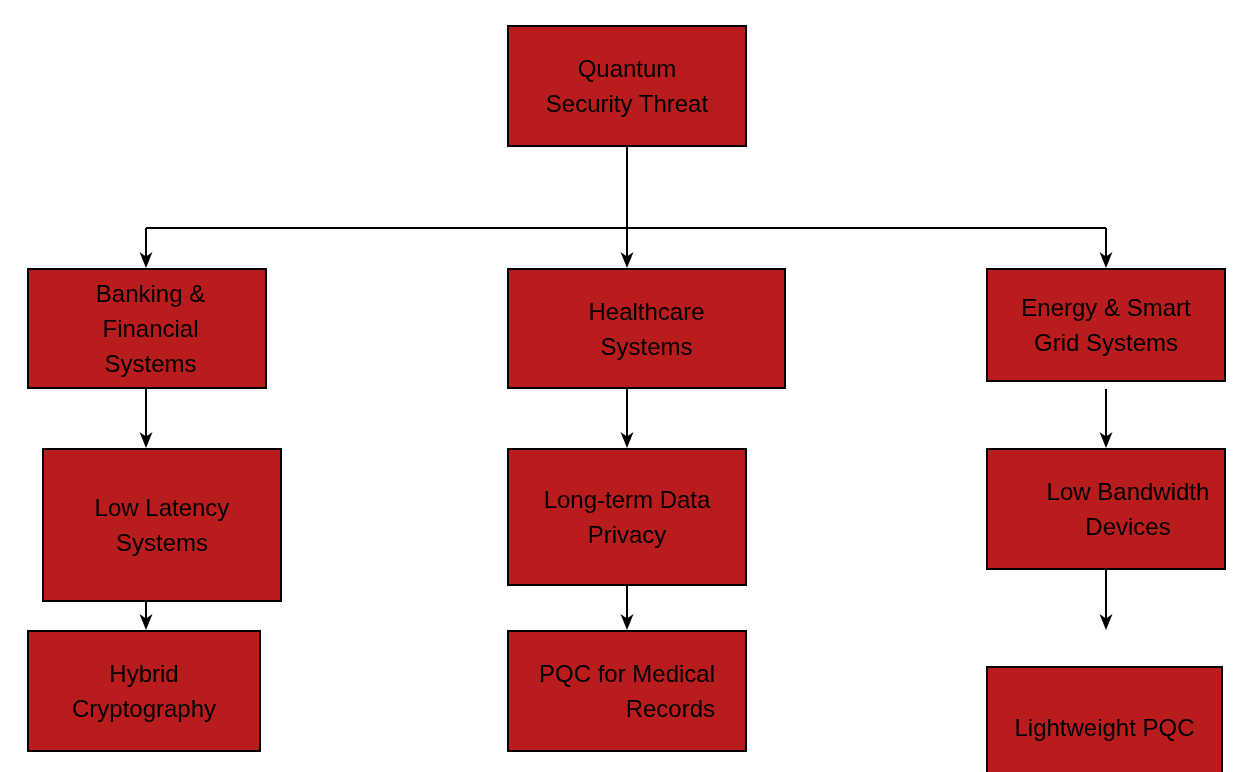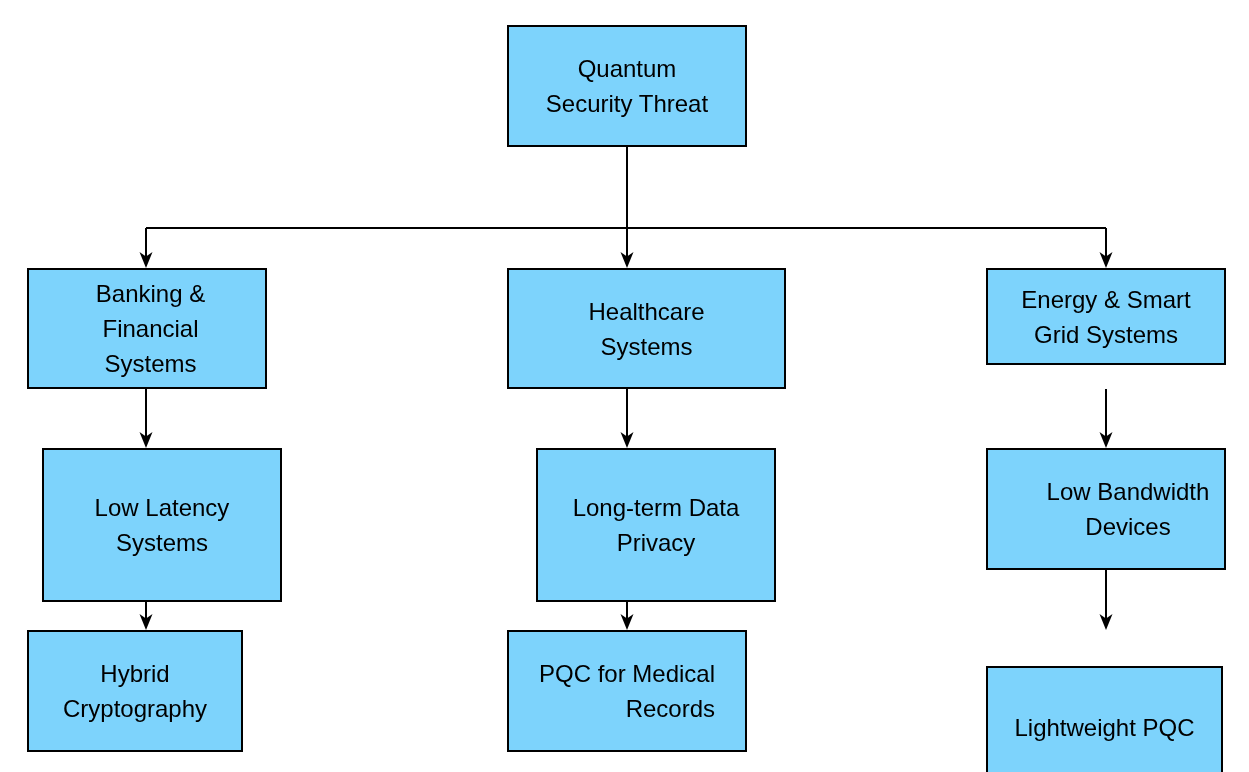--- a/index.html
+++ b/index.html
@@ -20,41 +20,41 @@
     left: 0;
     top: 0;
     width: 1249px;
     height: 772px;
     pointer-events: none;
   }
   .node {
     position: absolute;
     box-sizing: border-box;
     border: 2px solid #000000;
-    background: #7dd3fc;
+    background: #b91c1c;
     display: flex;
     align-items: center;
     justify-content: center;
     text-align: center;
   }
   .node .label {
     white-space: pre-line;
     font-size: 24px;
     line-height: 35px;
     color: #000000;
   }
   
   .top    { left: 507px; top: 25px;  width: 240px; height: 122px; }
   .c1r1   { left: 27px;  top: 268px; width: 240px; height: 121px; padding-left: 7px; }
   .c1r2   { left: 42px;  top: 448px; width: 240px; height: 154px; }
-  .c1r3   { left: 27px;  top: 630px; width: 216px; height: 122px; }
+  .c1r3   { left: 27px;  top: 630px; width: 234px; height: 122px; }
   .c2r1   { left: 507px; top: 268px; width: 279px; height: 121px; }
-  .c2r2   { left: 507px; top: 448px; width: 240px; height: 154px; margin-left: 29px; }
+  .c2r2   { left: 507px; top: 448px; width: 240px; height: 138px; }
   .c2r3   { left: 507px; top: 630px; width: 240px; height: 122px; text-align: right; }
-  .c3r1   { left: 986px; top: 268px; width: 240px; height: 97px; }
+  .c3r1   { left: 986px; top: 268px; width: 240px; height: 114px; }
   .c3r2   { left: 986px; top: 448px; width: 240px; height: 122px; padding-left: 44px; }
   .c3r3   { left: 986px; top: 666px; width: 237px; height: 122px; }
 </style>
 </head>
 <body>
 
 <div class="canvas">
 
   <svg class="connectors" viewBox="0 0 1249 772" xmlns="http://www.w3.org/2000/svg">
     <g stroke="#000000" stroke-width="2" fill="none">

